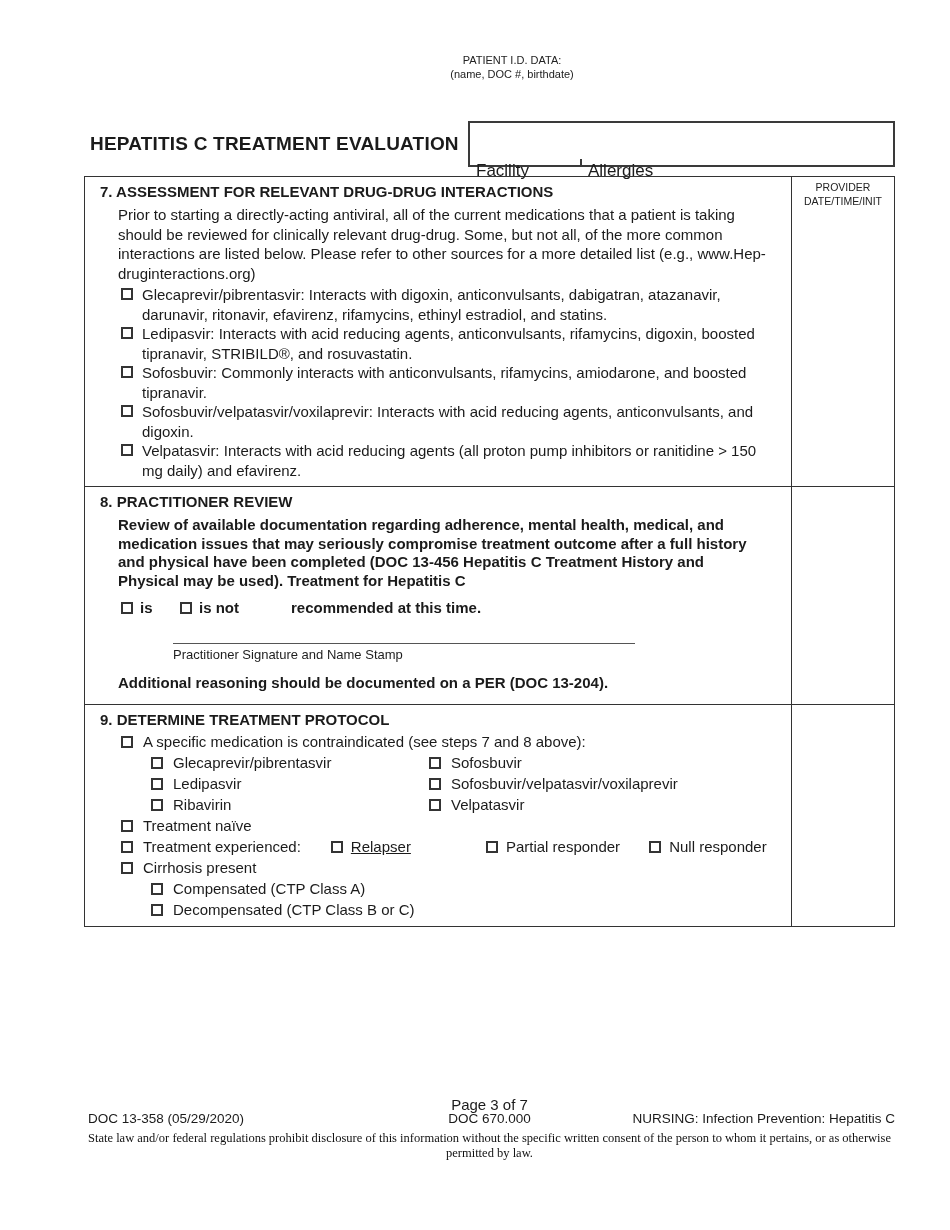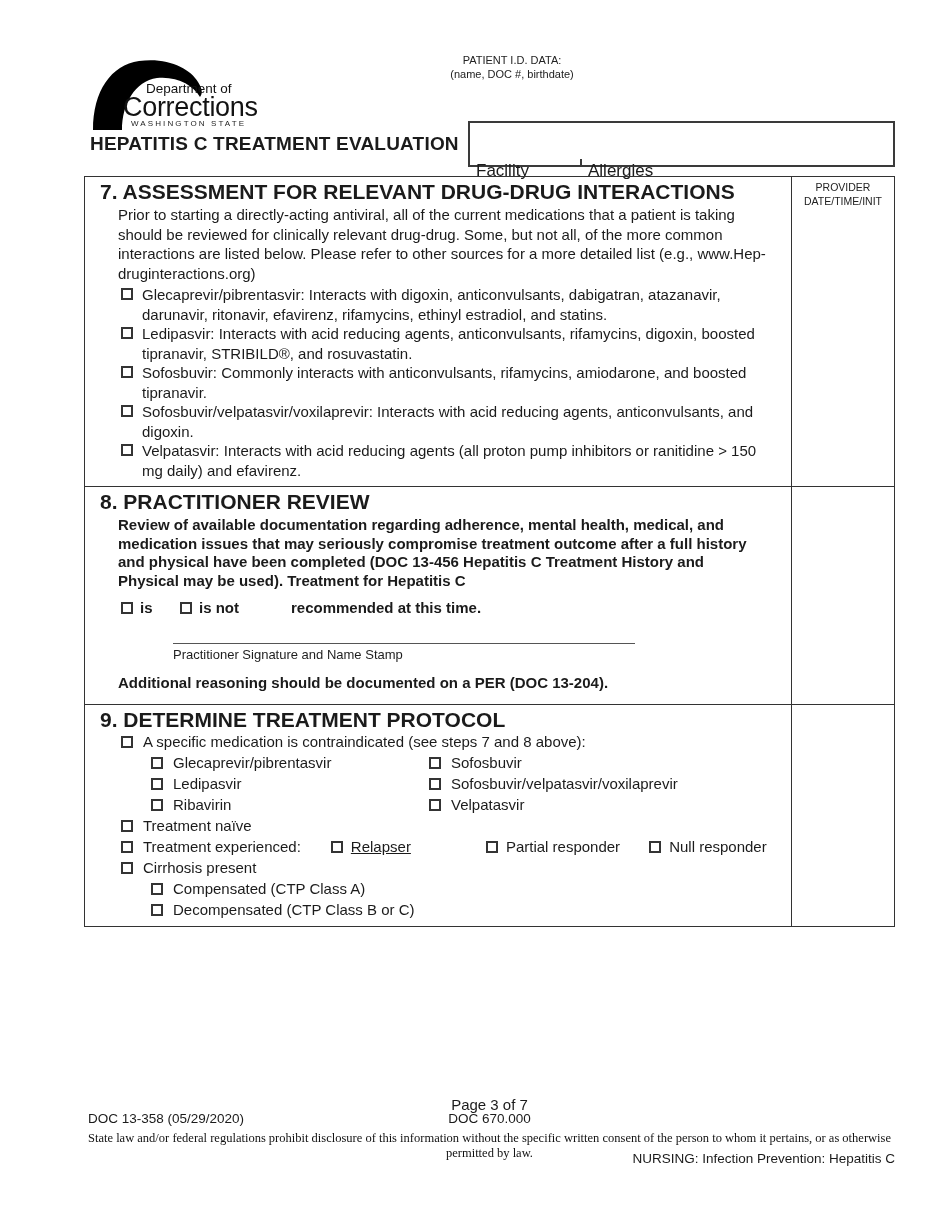--- a/index.html
+++ b/index.html
@@ -27,21 +27,21 @@
   .fa-facility { width:112px; border-right:2px solid #3a3a3a; }
   .fa-allergies { flex:1; }
 
   
   .main-table { position:absolute; left:84px; top:176px; width:811px; border:1.5px solid #333; }
   .trow { display:grid; grid-template-columns:1fr 103px; }
   .trow + .trow { border-top:1.5px solid #333; }
   .tcell { padding:5px 8px 6px 0; }
   .pcell { border-left:1.5px solid #333; font-size:10.5px; text-align:center; line-height:1.3; padding-top:4px; color:#222; }
 
-  .sec-heading { font-weight:bold; font-size:21px; padding-left:15px; line-height:20px; }
+  .sec-heading { font-weight:bold; font-size:15px; padding-left:15px; line-height:20px; }
   .intro { padding-left:33px; width:694px; line-height:1.3; margin-top:3px; }
 
   .cb { display:inline-block; width:12px; height:12px; border:2px solid #343434; background:#fff; flex:0 0 auto; }
 
   .item-list { margin-top:2px; }
   .cb-item { display:flex; align-items:flex-start; padding-left:36px; line-height:19.5px; }
   .cb-item .cb { margin-top:3px; margin-right:9px; }
   .cb-item .lbl { width:637px; }
 
   
@@ -68,35 +68,27 @@
   .opt1 { margin-left:30px;text-decoration:underline; } .opt2 { margin-left:75px; } .opt3 { margin-left:29px; }
 
   
   .footer-wrap { position:absolute; left:84px; top:0; width:811px; height:1230px; pointer-events:none; }
   .page-num { position:absolute; top:1096px; width:100%; text-align:center; font-size:15px; }
   .disclosure { position:absolute; top:1131px; left:-20px; width:851px; text-align:center;
     font-family:"Liberation Serif","DejaVu Serif",serif; font-size:12.5px; color:#111; }
   .bottom-row { position:absolute; top:1111px; width:100%; height:18px; font-size:13.5px; }
   .br-left { position:absolute; left:4px; }
   .br-center { position:absolute; left:0; width:100%; text-align:center; }
-  .br-right { position:absolute; right:0;margin-top:40px; }
+  .br-right { position:absolute; right:0; }
 </style>
 </head>
 <body>
 
 <div class="page">
 
-  <div class="logo">
-    <svg width="120" height="72" viewBox="0 0 120 72">
-      <path d="M1,72 C1,33 19,7 47,3 C75,-1 98,10 106,24 C110,30 111,35 108,39 C101,27 85,18 65,20 C43,23 30,46 30,72 Z" fill="#000"></path>
-    </svg>
-    <div class="logo-dept">Department of</div>
-    <div class="logo-corr">Corrections</div>
-    <div class="logo-state">WASHINGTON STATE</div>
-  </div>
 
   <div class="patient-id">
     <div>PATIENT I.D. DATA:</div>
     <div>(name, DOC #, birthdate)</div>
   </div>
 
   <div class="form-title">HEPATITIS C TREATMENT EVALUATION</div>
 
   <div class="fa-box">
     <div class="fa-cell fa-facility">

